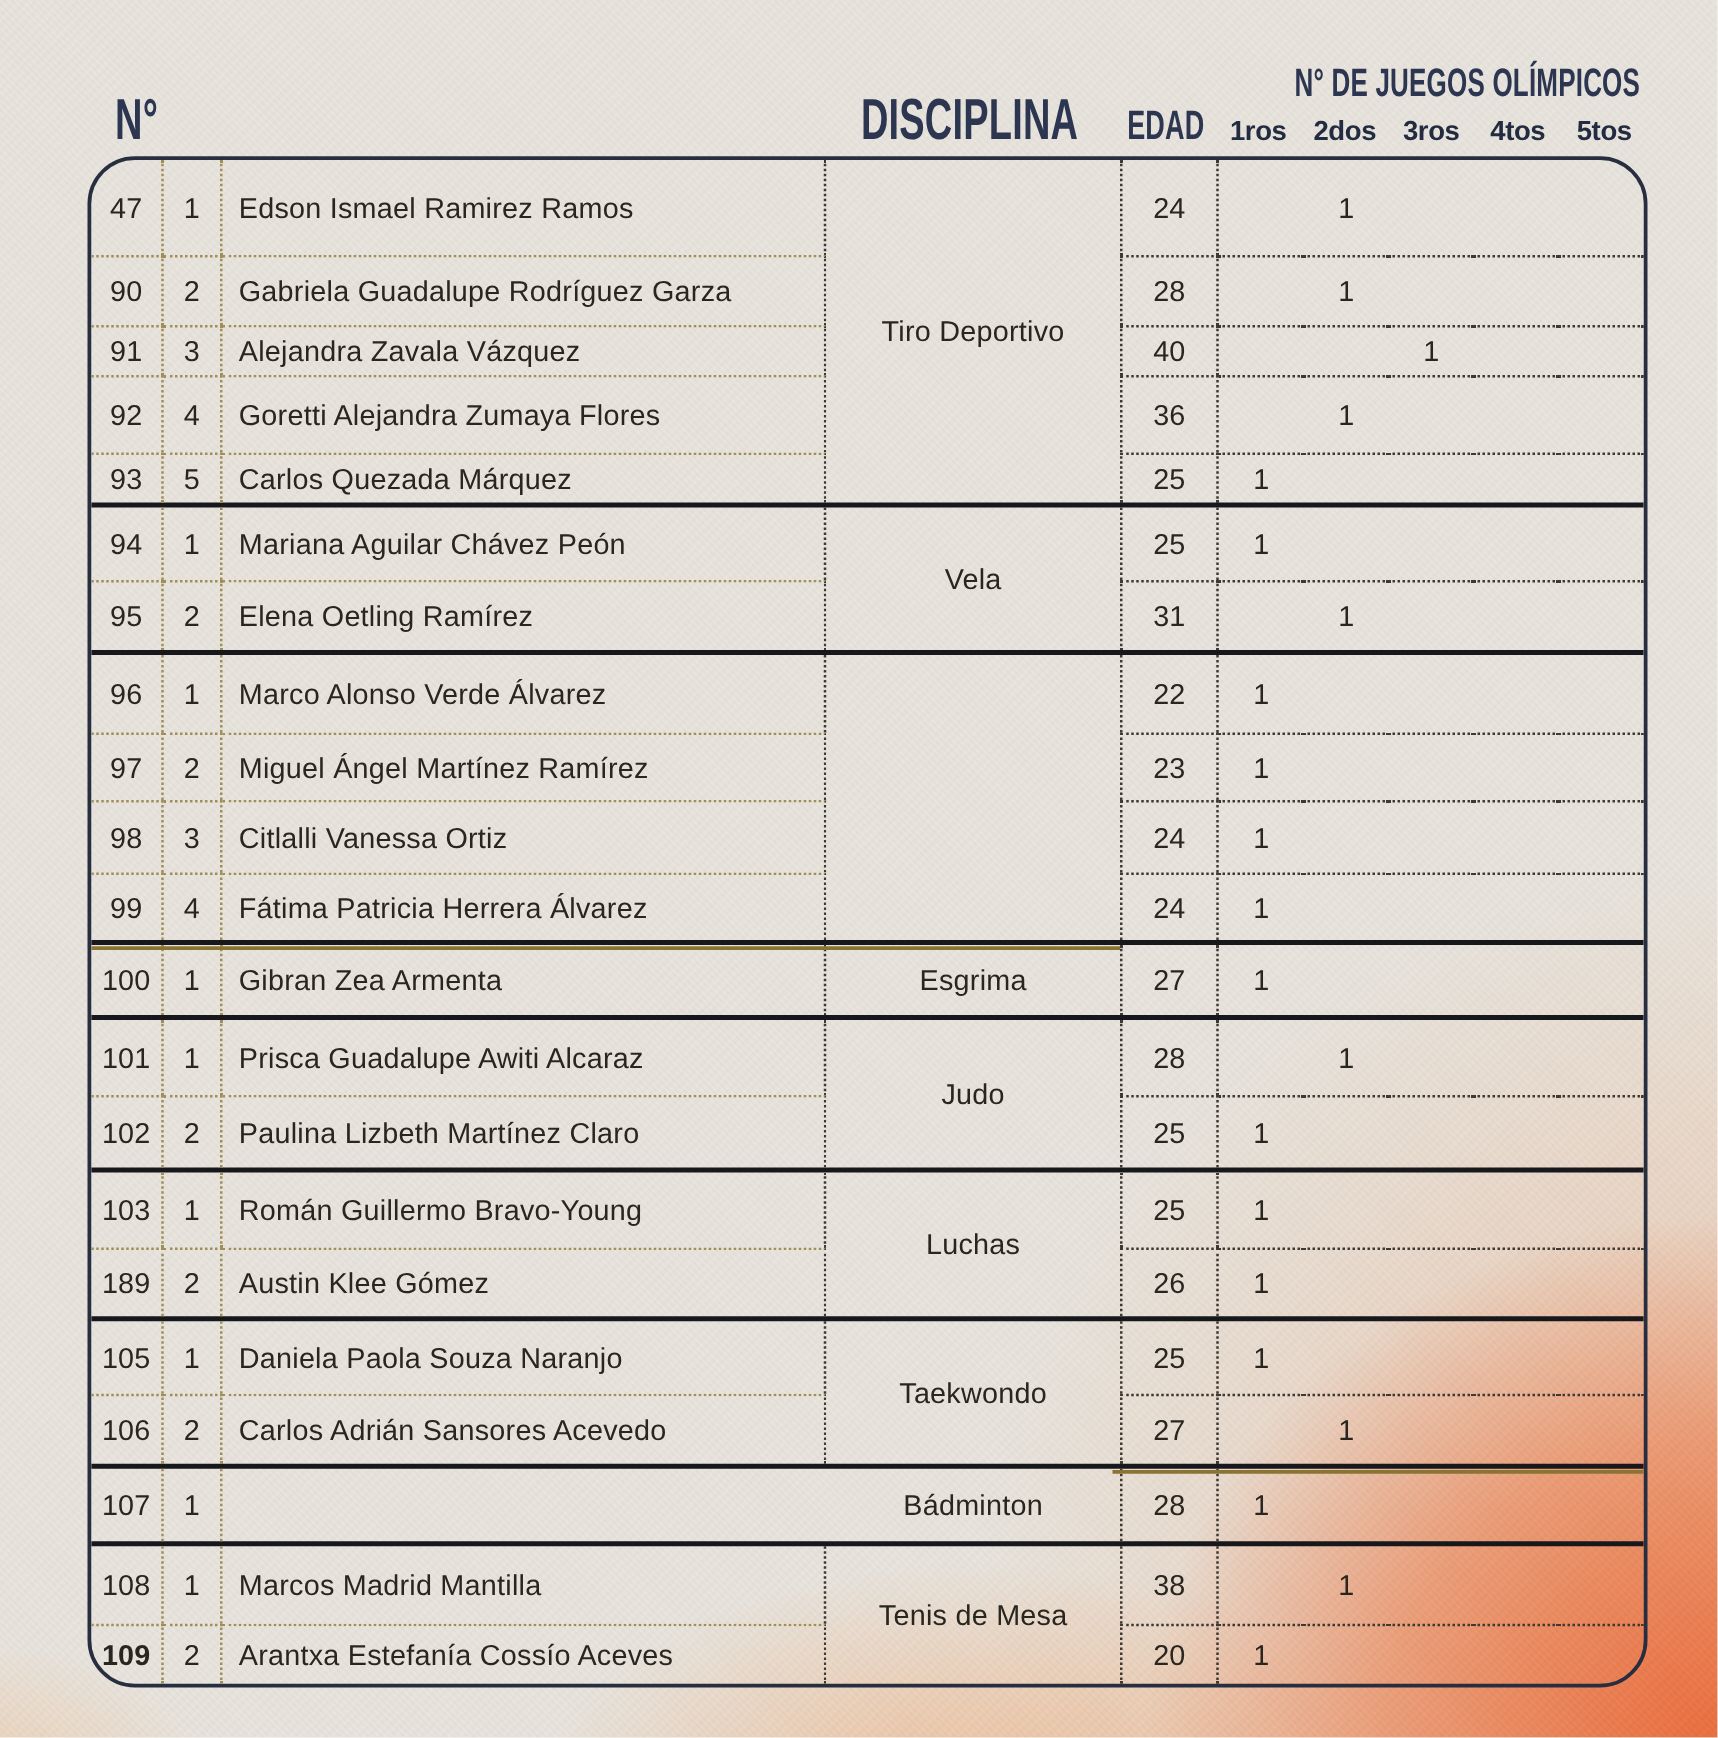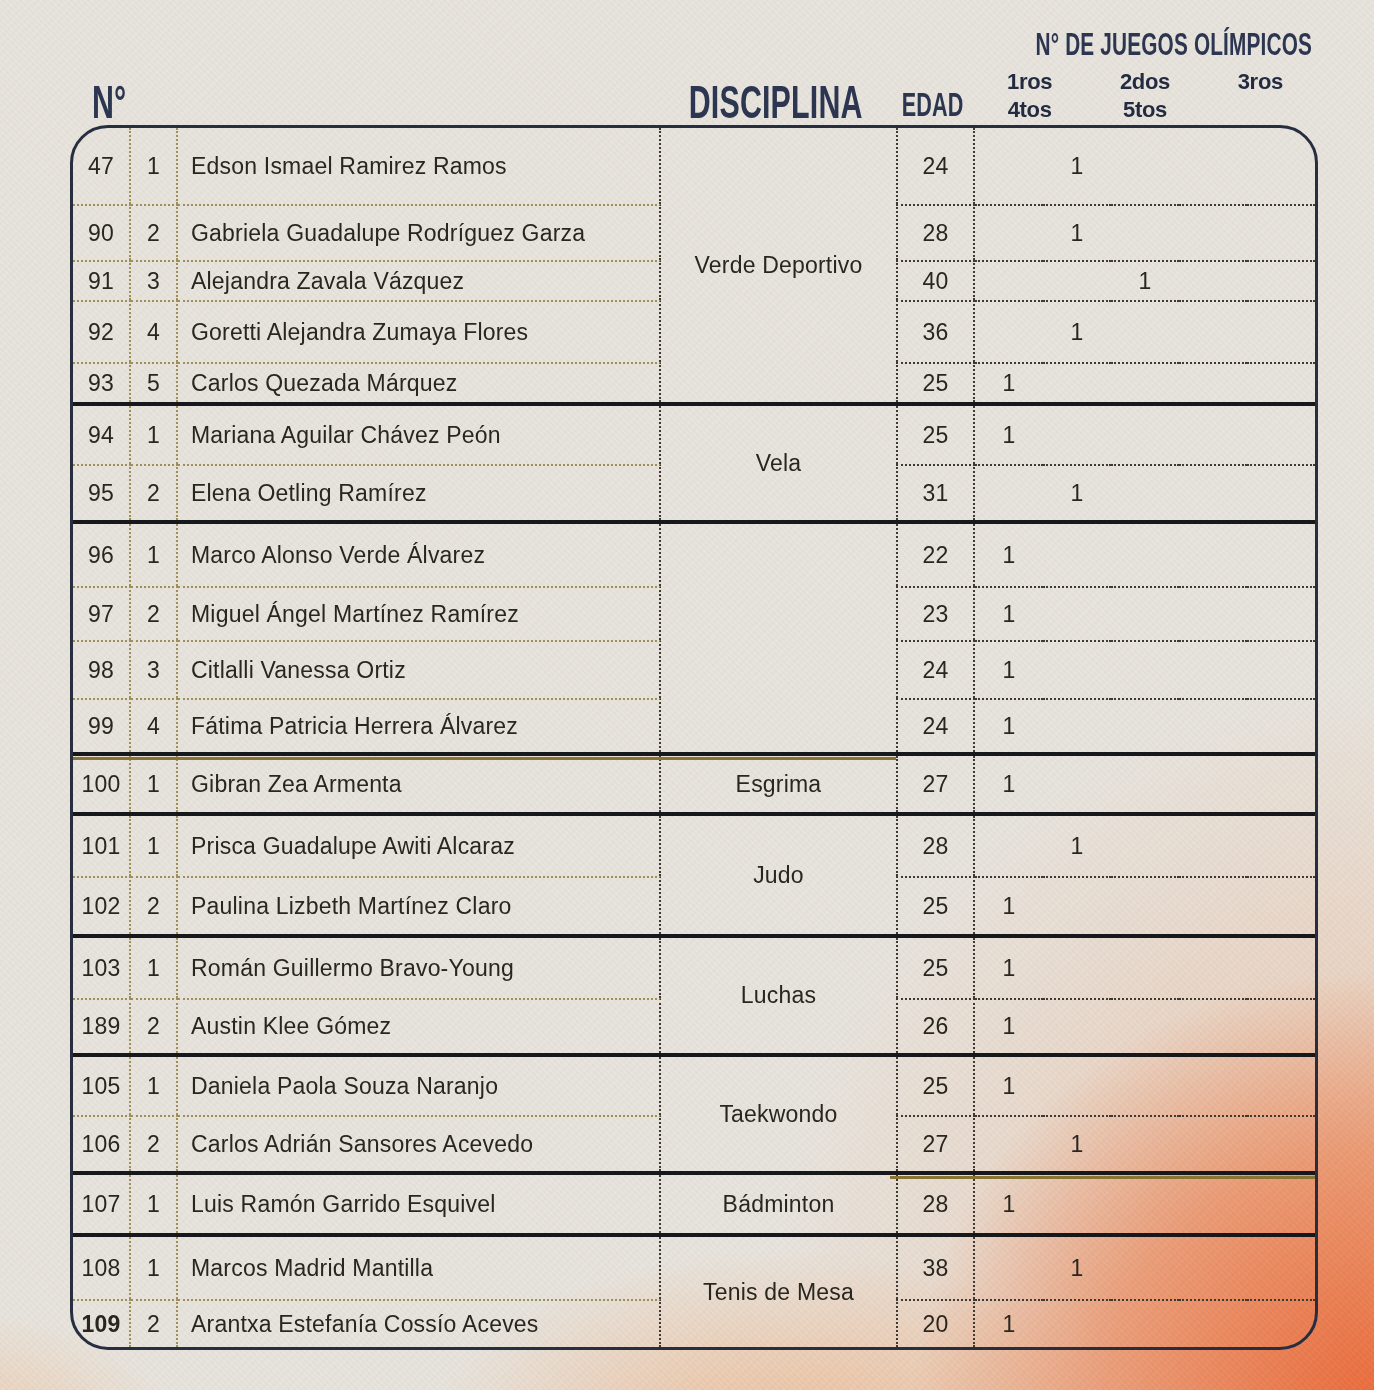--- a/index.html
+++ b/index.html
@@ -62,21 +62,21 @@
   .h-disc{grid-column:4;justify-content:center;}
   .h-disc .condensed{font-size:38px;}
   .h-edad{grid-column:5;justify-content:center;}
   .h-edad .condensed{font-size:27px;padding-bottom:2px;}
   .h-games{
     grid-column:6 / 11;
     display:flex;flex-direction:column;justify-content:flex-end;gap:9px;
   }
   .games-title{align-self:center;margin-left:58px;}
   .games-title .condensed{font-size:26px;}
-  .games-labels{display:grid;grid-template-columns:repeat(3,1fr);}
+  .games-labels{display:grid;grid-template-columns:repeat(5,1fr);}
   .games-labels span{
     text-align:center;font-weight:700;font-size:22px;color:#222b40;
     letter-spacing:-.3px;padding-bottom:2px;
   }
 
   
   .table{
     position:absolute;left:70px;top:125px;width:1248px;
     box-sizing:border-box;
     border:3px solid var(--tableborder);
@@ -135,21 +135,21 @@
           <span>2dos</span>
           <span>3ros</span>
           <span>4tos</span>
           <span>5tos</span>
         </div>
     </div>
   </header>
 
   <main class="table" id="athletes-table">
       <section class="group cols" style="grid-template-rows: 76px 56px 40px 62px 40px;">
-        <div class="cell c-disc" style="grid-row: 1 / 6;">Verde Deportivo</div>
+        <div class="cell c-disc" style="grid-row: 1 / 6;">Tiro Deportivo</div>
         <div class="cell c-num" style="grid-row: 1;">47</div>
         <div class="cell c-sub" style="grid-row: 1;">1</div>
         <div class="cell c-name" style="grid-row: 1;">Edson Ismael Ramirez Ramos</div>
         <div class="cell c-age" style="grid-row: 1;">24</div>
         <div class="cell c-med" style="grid-area: 1 / 6;"></div>
         <div class="cell c-med" style="grid-area: 1 / 7;">1</div>
         <div class="cell c-med" style="grid-area: 1 / 8;"></div>
         <div class="cell c-med" style="grid-area: 1 / 9;"></div>
         <div class="cell c-med" style="grid-area: 1 / 10;"></div>
         <div class="cell c-num st" style="grid-row: 2;">90</div>
@@ -320,21 +320,20 @@
         <div class="cell c-med st" style="grid-area: 2 / 6;"></div>
         <div class="cell c-med st" style="grid-area: 2 / 7;">1</div>
         <div class="cell c-med st" style="grid-area: 2 / 8;"></div>
         <div class="cell c-med st" style="grid-area: 2 / 9;"></div>
         <div class="cell c-med st" style="grid-area: 2 / 10;"></div>
       </section>
       <section class="group cols" style="grid-template-rows: 58px;">
         <div class="cell c-disc" style="grid-row: 1 / 2;">Bádminton</div>
         <div class="cell c-num" style="grid-row: 1;">107</div>
         <div class="cell c-sub" style="grid-row: 1;">1</div>
-        <div class="cell c-name" style="grid-row: 1;">Luis Ramón Garrido Esquivel</div>
         <div class="cell c-age" style="grid-row: 1;">28</div>
         <div class="cell c-med" style="grid-area: 1 / 6;">1</div>
         <div class="cell c-med" style="grid-area: 1 / 7;"></div>
         <div class="cell c-med" style="grid-area: 1 / 8;"></div>
         <div class="cell c-med" style="grid-area: 1 / 9;"></div>
         <div class="cell c-med" style="grid-area: 1 / 10;"></div>
       </section>
       <section class="group cols last" style="grid-template-rows: 62px 48px;">
         <div class="cell c-disc" style="grid-row: 1 / 3;">Tenis de Mesa</div>
         <div class="cell c-num" style="grid-row: 1;">108</div>

